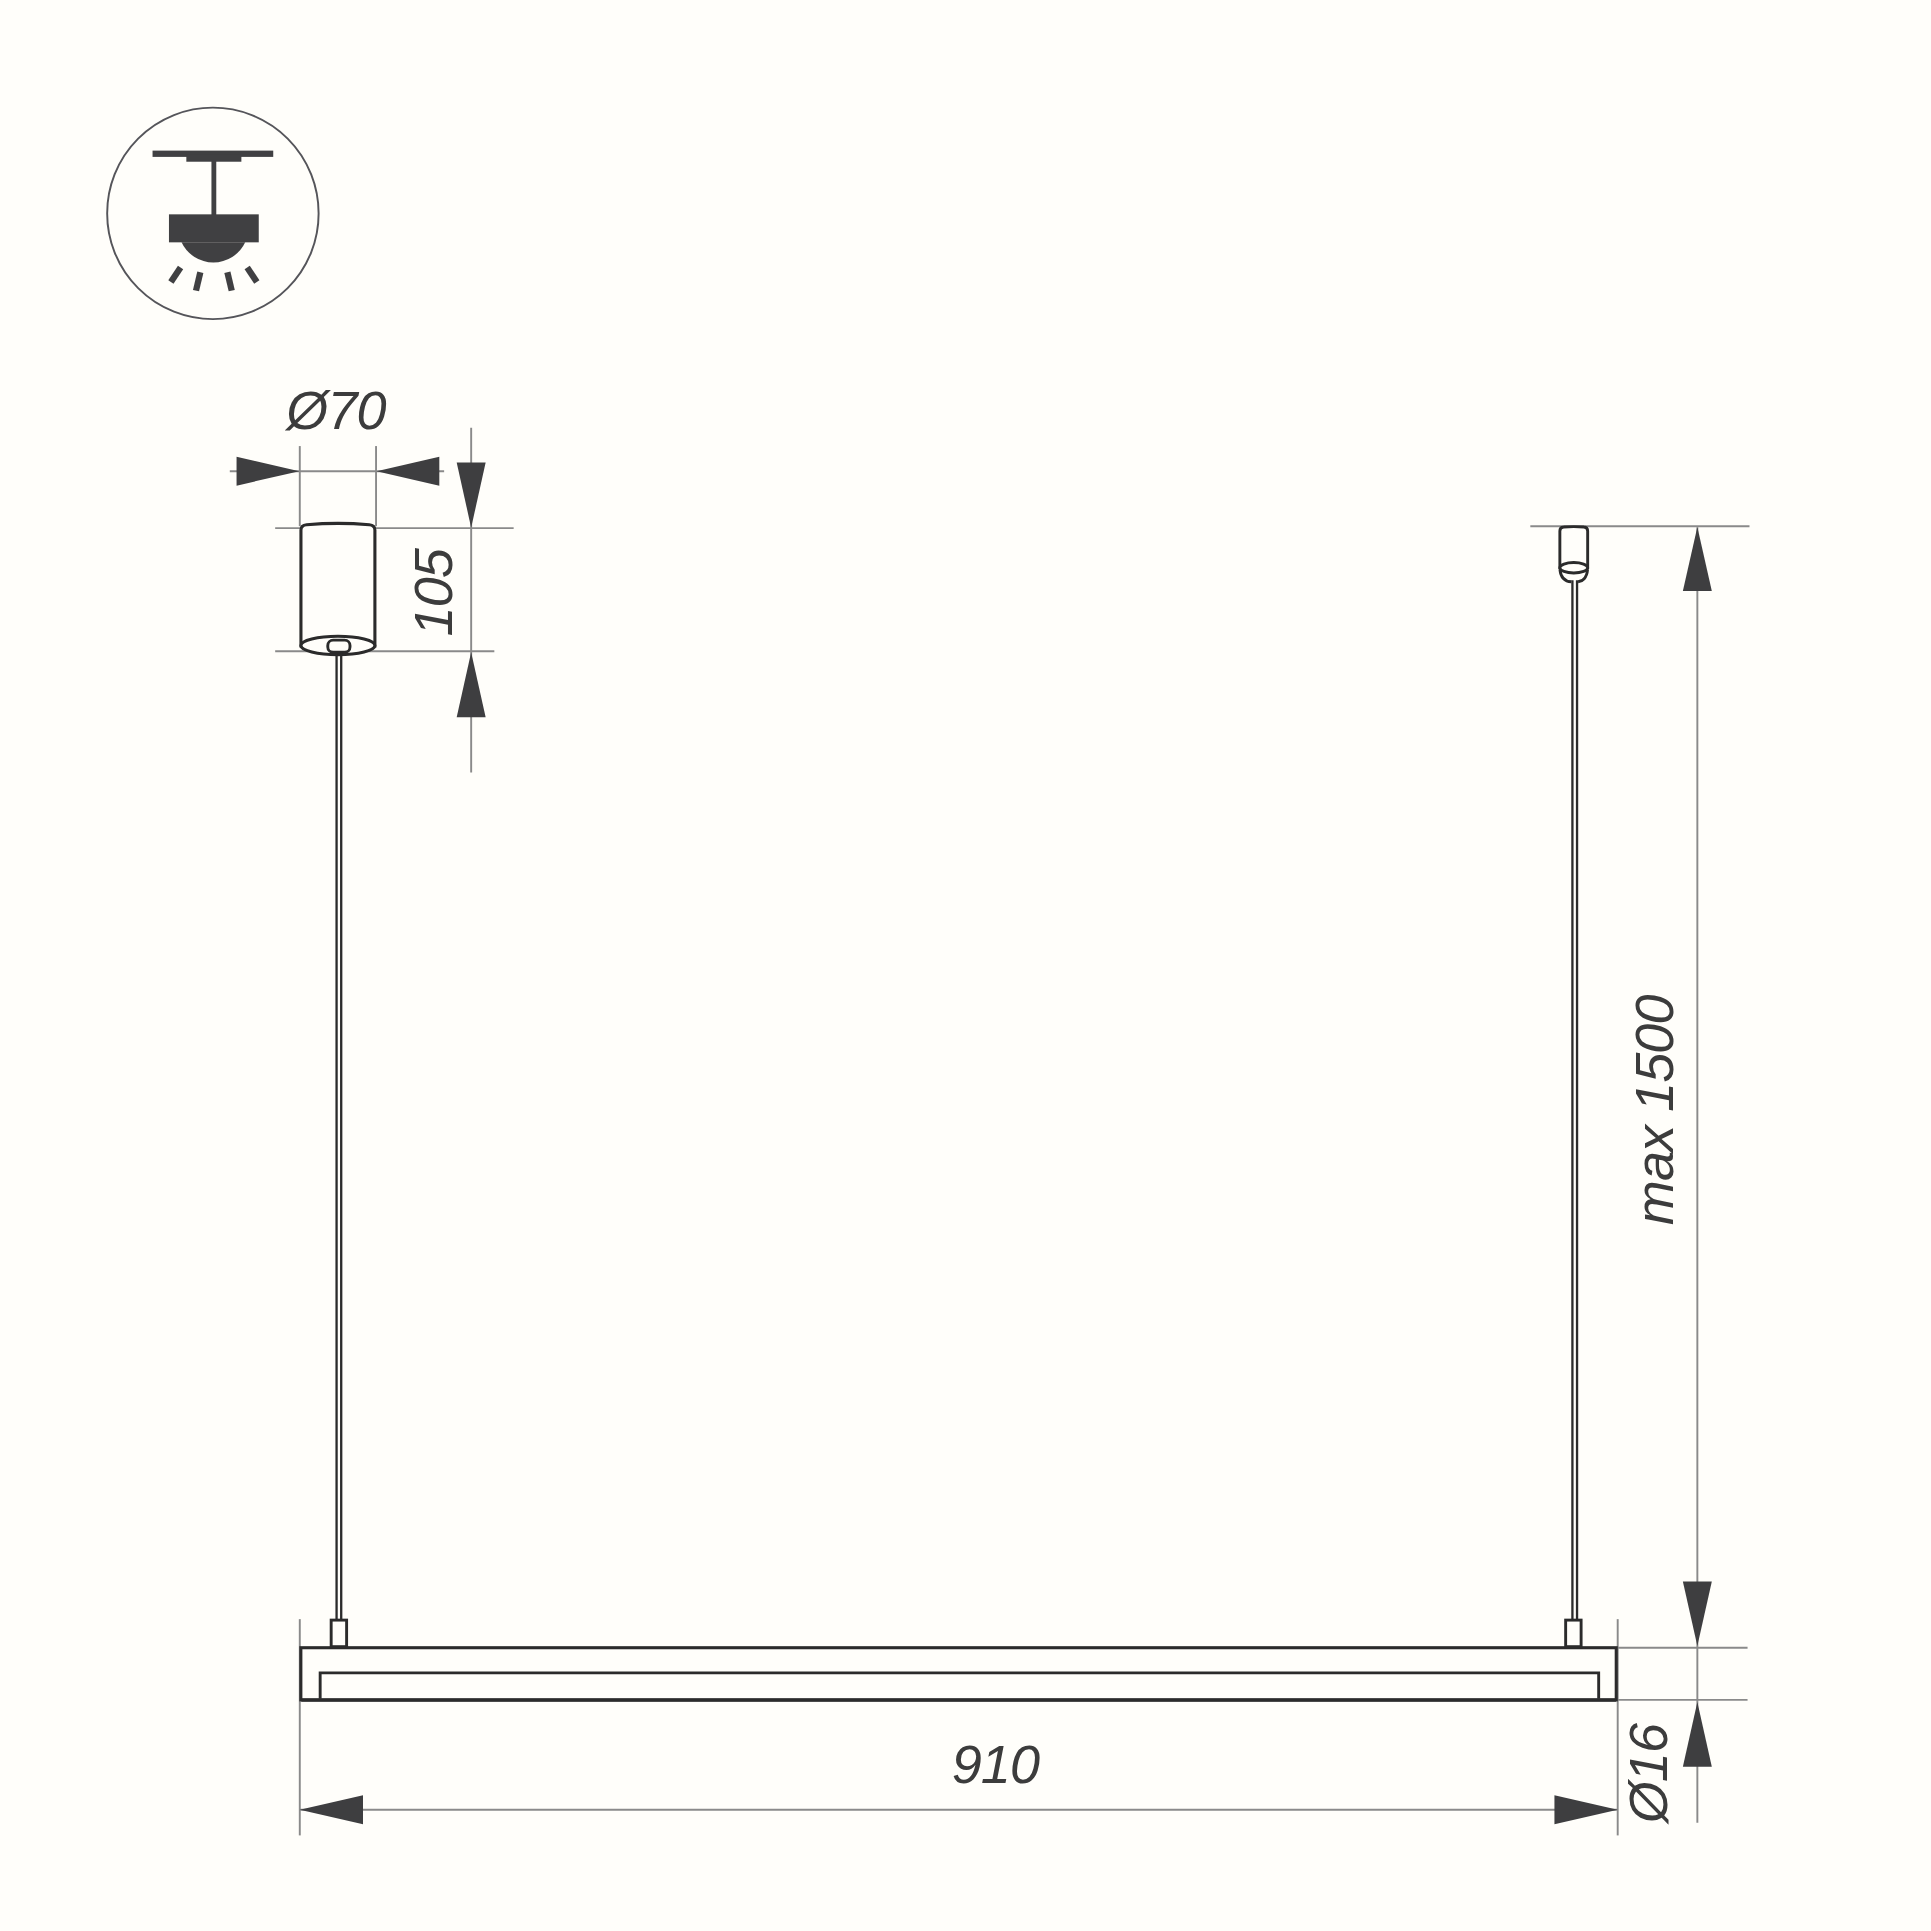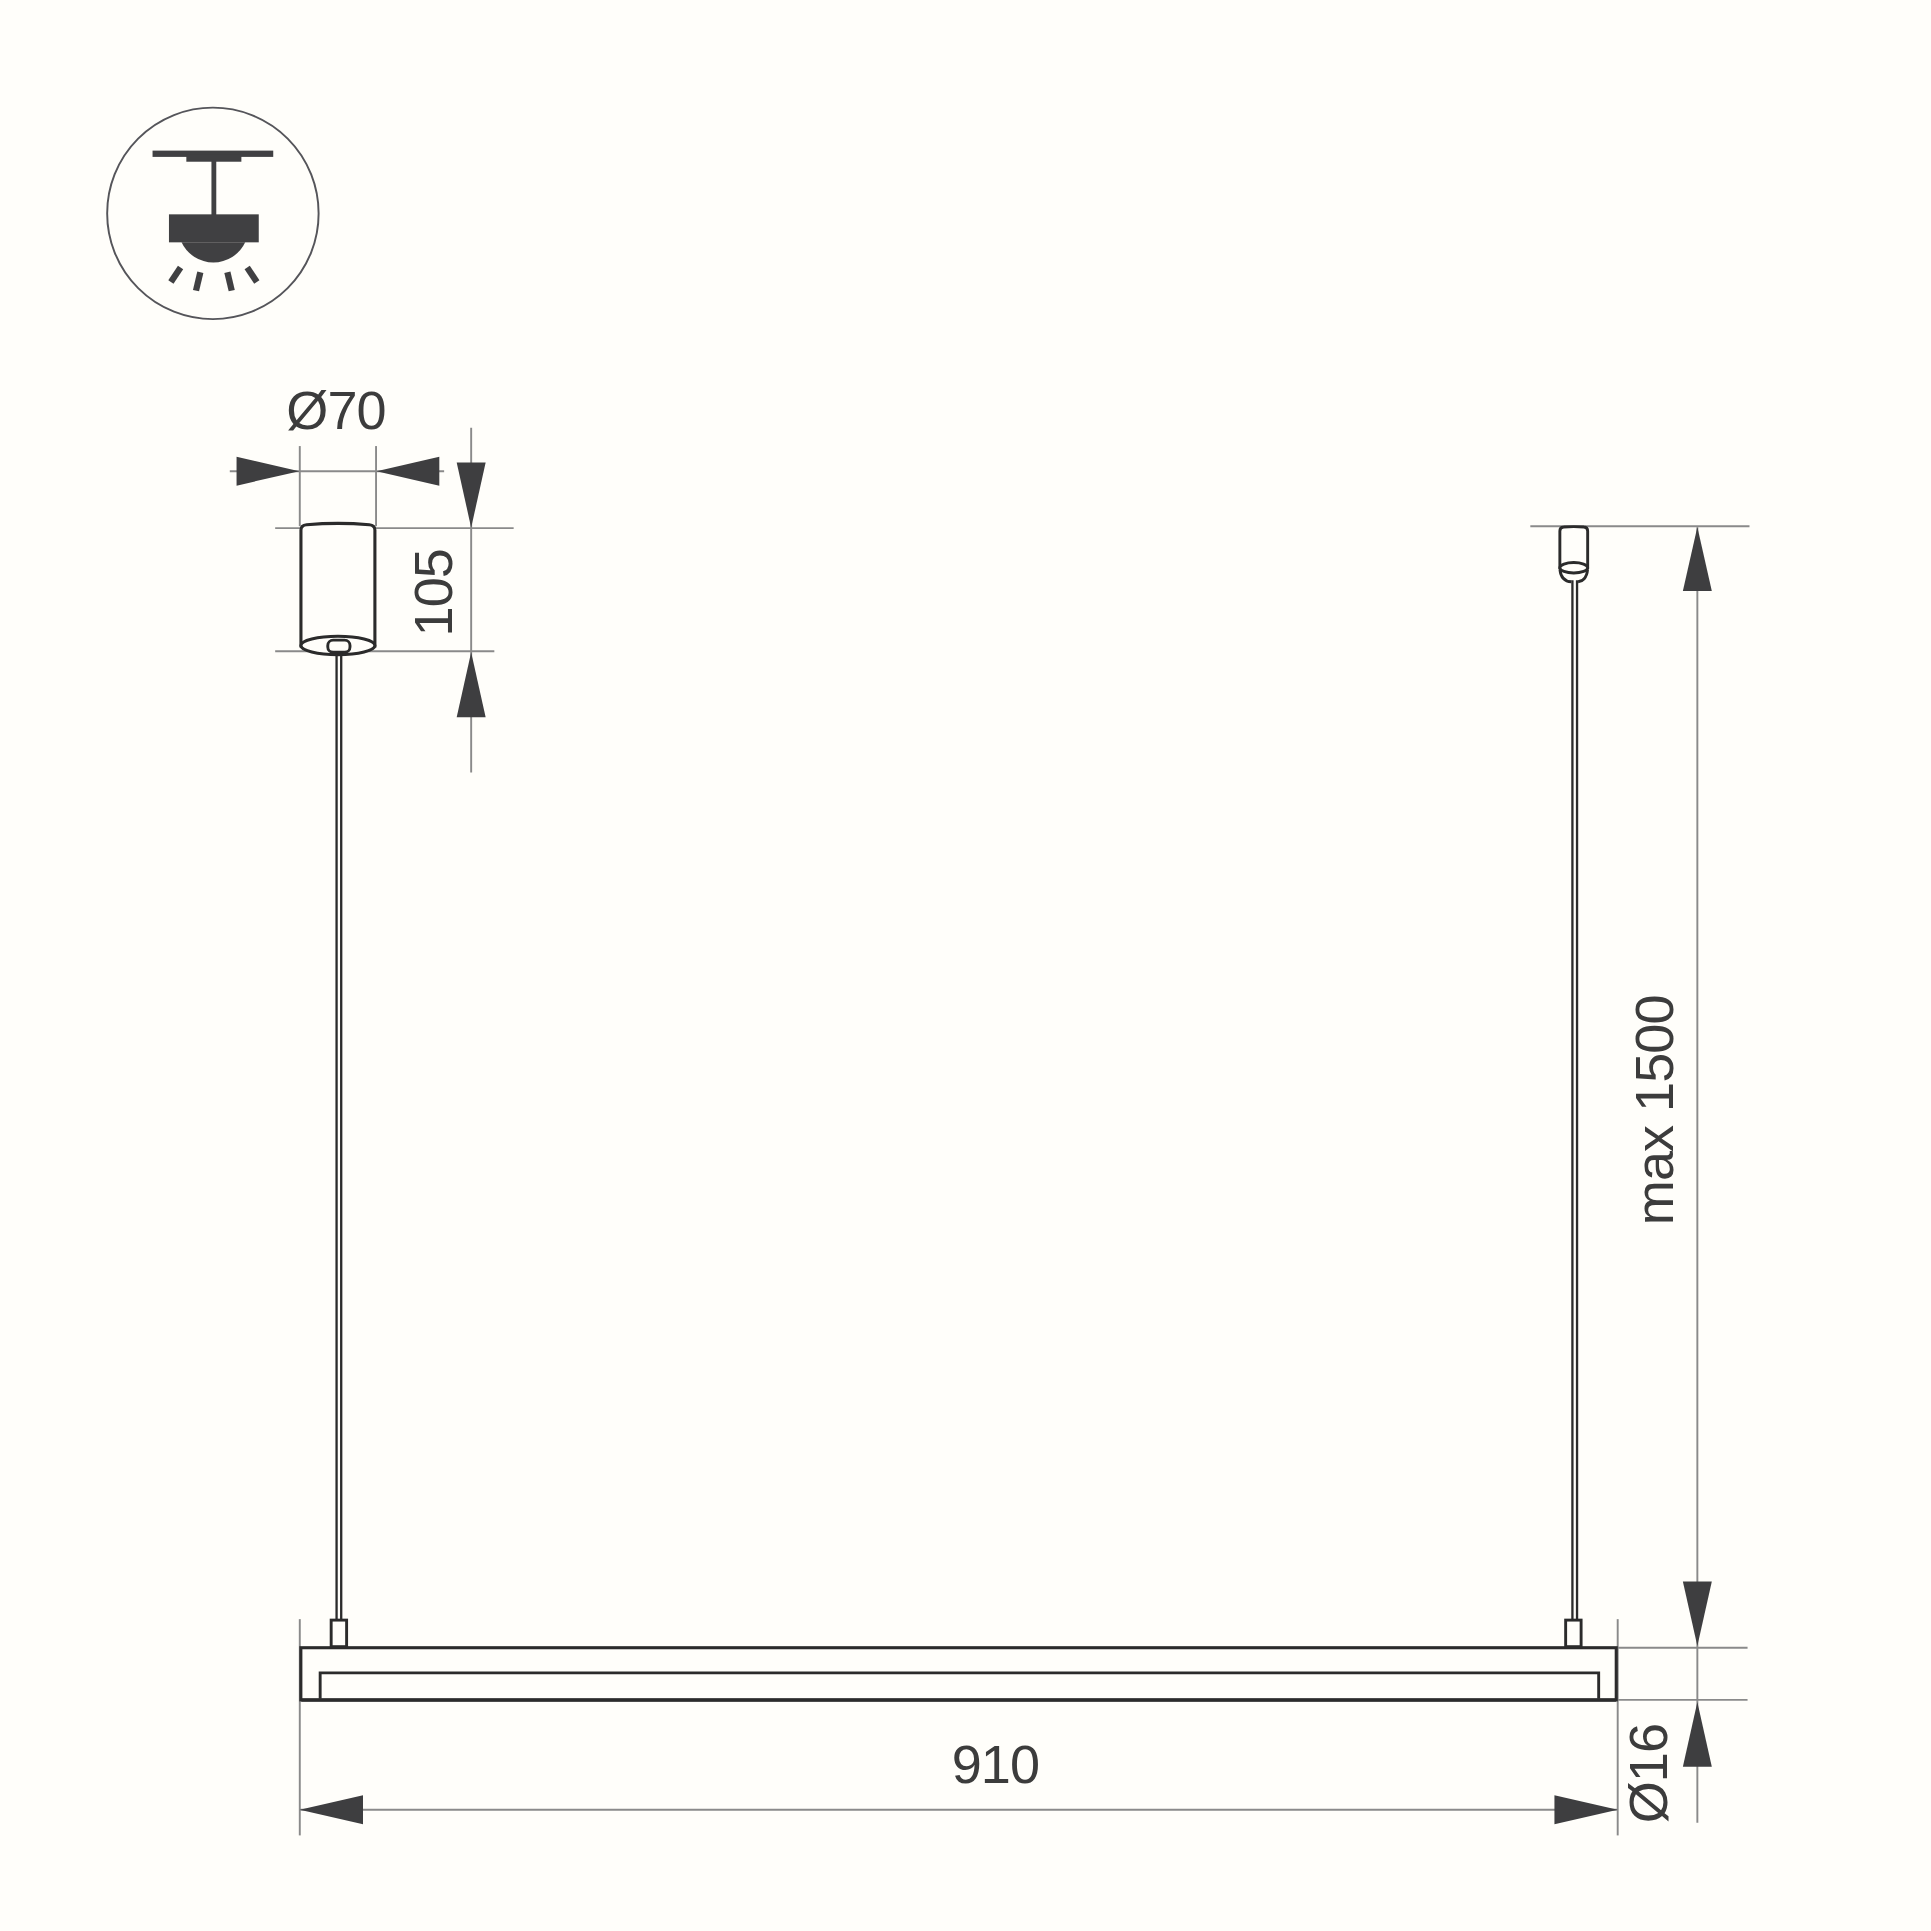--- a/index.html
+++ b/index.html
@@ -1,16 +1,16 @@
 <!DOCTYPE html>
 <html><head>
 <meta charset="utf-8">
 <style>
   html,body{margin:0;padding:0;background:#fffefa;}
-  .stage{position:relative;width:1931px;height:1931px;background:#fffefa;overflow:hidden;}
+  .stage{position:relative;width:1931px;height:1931px;background:#fffefa;overflow:hidden;font-style:italic;}
   svg{display:block;}
   .obj{stroke:#2b2b2b;fill:none;stroke-width:3.2;}
   .obj-thin{stroke:#2b2b2b;fill:none;stroke-width:3;}
   .obj-fill{fill:#fffefa;stroke:#2b2b2b;stroke-width:3.2;}
   .obj-fill-thin{fill:#fffefa;stroke:#2b2b2b;stroke-width:3;}
   .cord{stroke:#2b2b2b;fill:none;stroke-width:2.4;}
   .dim{stroke:#8a8a8a;fill:none;stroke-width:2;}
   .arrow{fill:#3e3e40;stroke:none;}
   .dim-text{fill:#3c3c3c;font-family:"Liberation Sans",sans-serif;font-size:56px;letter-spacing:-1px;}
   .icon-fill{fill:#404042;stroke:none;}

